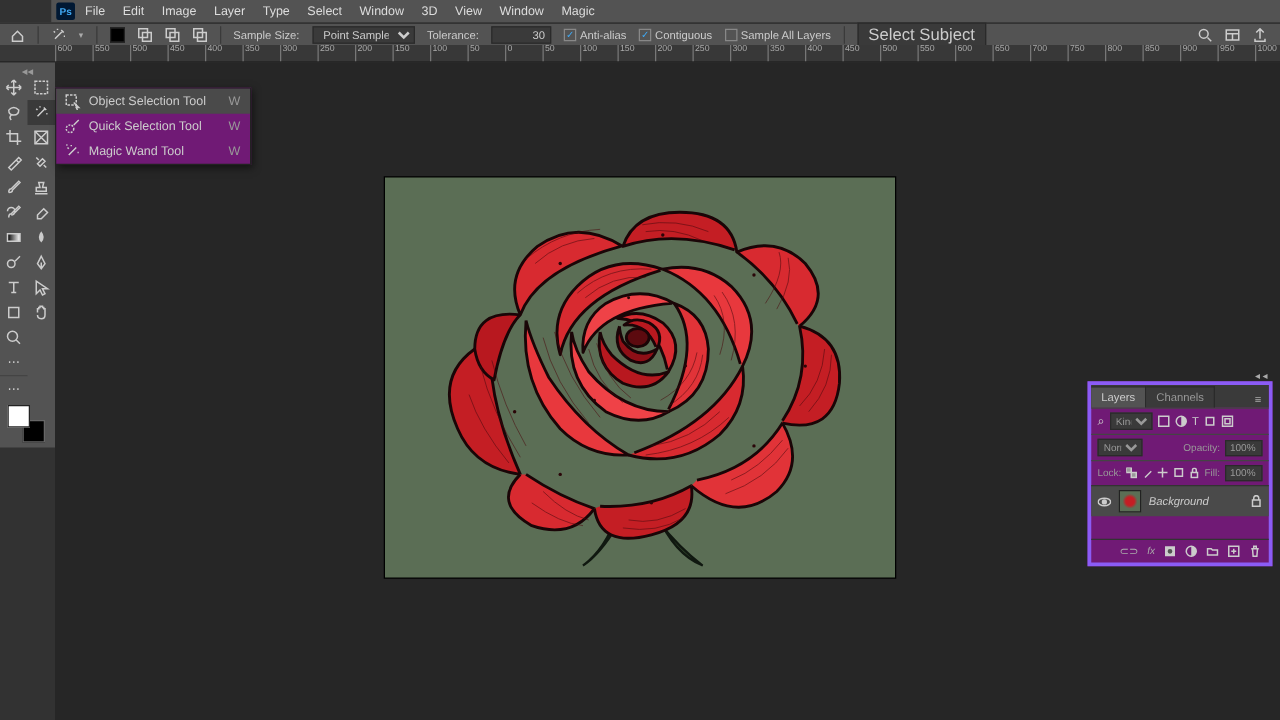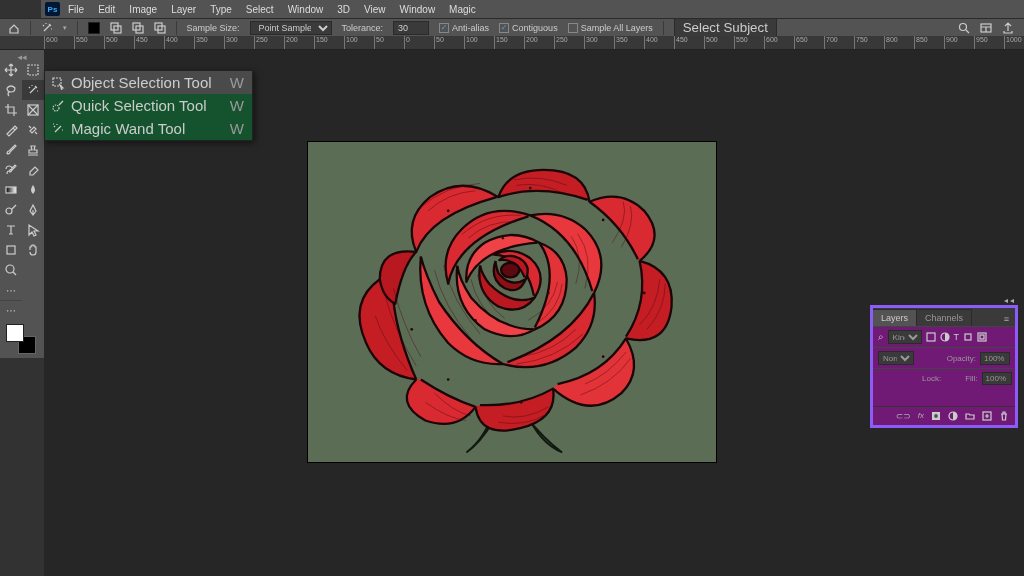--- a/index.html
+++ b/index.html
@@ -37,21 +37,21 @@
 .toolbar .collapse{height:8px;text-align:center;color:#999;font-size:9px;}
 .toolbar .grid{ display:grid; grid-template-columns: 22px 22px; }
 .toolbar .tool{ width:22px;height:20px;display:flex;align-items:center;justify-content:center;color:#ccc;position:relative;}
 .toolbar .tool.active{ background:#3a3a3a;}
 .toolbar .swatches{padding:4px 6px;}
 .toolbar .fgbg{position:relative;width:30px;height:30px;}
 .toolbar .fg{position:absolute;width:18px;height:18px;background:#fff;border:1px solid #222;left:0;top:0;}
 .toolbar .bg{position:absolute;width:18px;height:18px;background:#000;border:1px solid #666;right:0;bottom:0;}
 
 
-.flyout{ position:absolute; left:44px; top:70px; background:#14532d; border:1px solid #222; box-shadow:2px 2px 6px rgba(0,0,0,.5); font-size:15px; z-index:50;}
+.flyout{ position:absolute; left:44px; top:70px; background:#701a75; border:1px solid #222; box-shadow:2px 2px 6px rgba(0,0,0,.5); font-size:10px; z-index:50;}
 .flyout .row{display:flex;align-items:center;gap:6px;padding:3px 8px 3px 6px;white-space:nowrap;}
 .flyout .row.sel{background:#4a4a4a;}
 .flyout .ico{width:14px;height:14px;display:flex;align-items:center;justify-content:center;}
 .flyout .short{margin-left:auto;color:#999;padding-left:12px;}
 
 
 .panel-group{position:absolute; right:6px; top:296px; width:148px;}
 .panel-collapse{text-align:right;color:#aaa;font-size:8px;letter-spacing:2px;padding-right:2px;}
 .panel{ background:#701a75; border:3px solid #8b5cf6; font-size:9px;}
 .panel .tabs{display:flex; background:#3a3a3a;height:18px;align-items:flex-end;}
@@ -111,21 +111,21 @@
       <rect x="4" y="4" width="7" height="7"></rect>
     </svg>
   <svg class="ico-s">
       <rect x="1" y="1" width="7" height="7"></rect>
       <rect x="4" y="4" width="7" height="7"></rect>
     </svg>
   <div class="sep"></div>
   <span class="label">Sample Size:</span>
   <select style="width:82px;"><option>Point Sample</option></select>
   <span class="label">Tolerance:</span>
-  <input type="text" style="width: 36px;" value="30">
+  <input type="text" style="width: 48px; text-align: right;" value="30">
   <div class="chk">
       <div class="box">✓</div>
       <span>Anti-alias</span>
     </div>
   <div class="chk">
       <div class="box">✓</div>
       <span>Contiguous</span>
     </div>
   <div class="chk">
       <div class="box"></div>
@@ -441,40 +441,52 @@
           <rect x="1" y="1" width="8" height="8"></rect>
           <rect x="3" y="3" width="4" height="4"></rect>
         </svg>
     </div>
     <div class="row">
       <select style="width:36px;"><option>Normal</option></select>
       <span style="margin-left:auto;color:#999;font-size:8px;">Opacity:</span>
       <input type="text" style="width: 30px;" value="100%">
     </div>
     <div class="row">
-      <span style="color:#999;font-size:8px;margin-left:44px;">Lock:</span>
+      <span style="color:#999;font-size:8px;">Lock:</span>
       <svg class="ico-s" style="width:9px;height:9px;">
           <rect x="0" y="0" width="4" height="4" fill="#999"></rect>
           <rect x="4" y="4" width="4" height="4" fill="#999"></rect>
         </svg>
       <svg class="ico-s" style="width:9px;height:9px;">
           <path d="M2 8 L7 3"></path>
         </svg>
       <svg class="ico-s" style="width:9px;height:9px;">
           <path d="M4 0 L4 8 M0 4 L8 4"></path>
         </svg>
       <svg class="ico-s" style="width:9px;height:9px;">
           <rect x="1" y="1" width="6" height="6"></rect>
         </svg>
       <svg class="ico-s" style="width:9px;height:9px;">
           <rect x="2" y="4" width="5" height="4"></rect>
           <path d="M3 4 L3 2 A1.5 1.5 0 0 1 6 2 L6 4"></path>
         </svg>
       <span style="margin-left:auto;color:#999;font-size:8px;">Fill:</span>
       <input type="text" style="width: 30px;" value="100%">
+    </div>
+    <div class="layer">
+      <svg class="ico-s" style="width:11px;height:11px;">
+          <ellipse cx="5.5" cy="5.5" rx="5" ry="3"></ellipse>
+          <circle cx="5.5" cy="5.5" r="1.5" fill="#ccc"></circle>
+        </svg>
+      <div class="thumb"></div>
+      <span class="name">Background</span>
+      <svg class="ico-s lock" style="width:10px;height:10px;">
+          <rect x="2" y="4" width="6" height="5"></rect>
+          <path d="M3 4 L3 2.5 A2 2 0 0 1 7 2.5 L7 4"></path>
+        </svg>
     </div>
     <div class="empty"></div>
     <div class="footer">
       <span>⊂⊃</span>
       <span style="font-style:italic;font-size:8px;">fx</span>
       <svg class="ico-s" style="width:10px;height:10px;">
           <rect x="1" y="1" width="8" height="8" fill="#ccc" stroke="none"></rect>
           <circle cx="5" cy="5" r="2.5" fill="#535353"></circle>
         </svg>
       <svg class="ico-s" style="width:10px;height:10px;">

